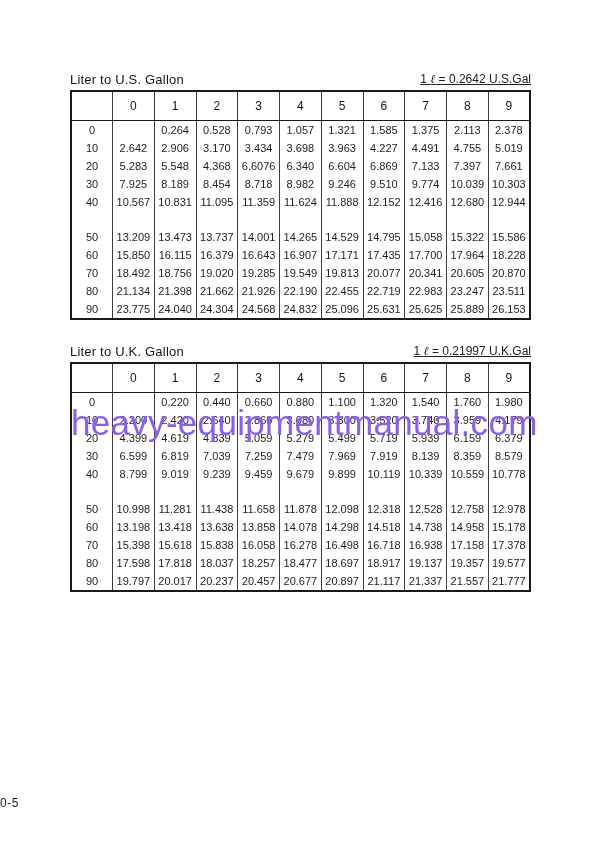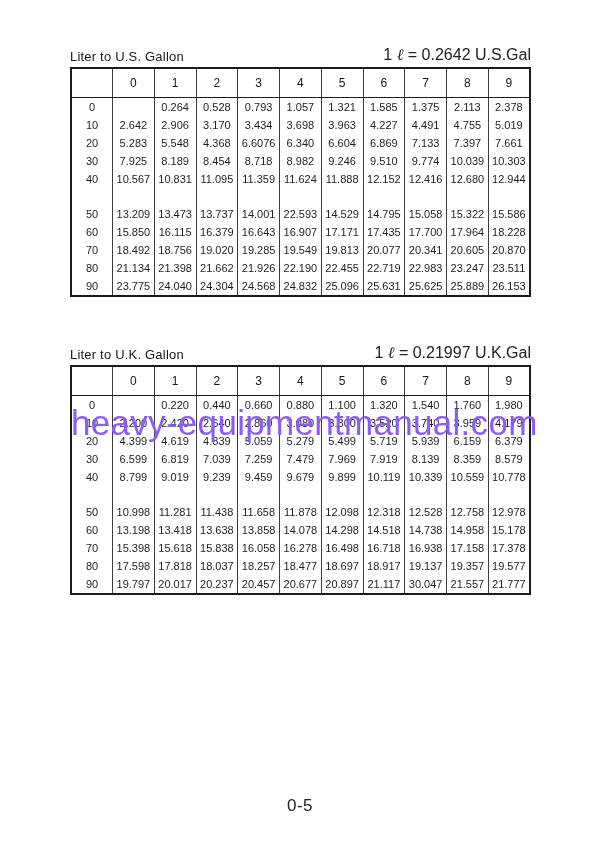--- a/index.html
+++ b/index.html
@@ -2,25 +2,25 @@
 <html><head>
 <meta charset="utf-8">
 <style>
   html,body{margin:0;padding:0;}
   body{
     width:600px;height:849px;background:#ffffff;position:relative;
     font-family:"Liberation Sans","DejaVu Sans",sans-serif;color:#1c1c1c;
     overflow:hidden;
   }
   .table-section{position:absolute;left:70px;width:461px;}
-  #section-us{top:46px;}
+  #section-us{top:72px;}
   #section-uk{top:344px;}
   .title-row{display:flex;justify-content:space-between;align-items:flex-end;margin-bottom:3px;}
   .table-title{font-size:13px;letter-spacing:0.2px;color:#161616;}
-  .unit-note{font-size:16px;color:#222;}
+  .unit-note{font-size:12px;color:#222;text-decoration:underline;}
   .unit-note .liter{font-style:italic;font-family:"Liberation Serif",serif;}
   table.conv{
     border-collapse:collapse;table-layout:fixed;width:461px;
     border:2px solid #1a1a1a;
   }
   table.conv th, table.conv td{
     border-left:1px solid #3d3d3d;
     text-align:center;vertical-align:middle;
     padding:0;overflow:hidden;white-space:nowrap;
   }
@@ -30,22 +30,22 @@
     border-bottom:1.5px solid #1a1a1a;
   }
   table.conv tbody td{height:17.9px;font-size:11px;color:#1e1e1e;}
   table.conv tbody tr.spacer td{height:18px;}
   #watermark{
     position:absolute;left:71px;top:403px;z-index:5;
     font-size:35px;line-height:40px;letter-spacing:0.3px;white-space:nowrap;
     font-weight:400;pointer-events:none;
   }
   #page-number{
-    position:absolute;left:0;right:0;top:796px;text-align:center;
-    font-size:17px;letter-spacing:0.5px;color:#222;
+    position:absolute;left:0;right:0;top:796px;text-align:left;
+    font-size:12px;letter-spacing:0.5px;color:#222;
   }
 </style>
 </head>
 <body>
 
 <div class="table-section" id="section-us">
   <div class="title-row">
     <span class="table-title">Liter to U.S. Gallon</span>
     <span class="unit-note"><span>1</span> <span class="liter">ℓ</span><span> = 0.2642 U.S.Gal</span></span>
   </div>
@@ -143,21 +143,21 @@
           <td></td>
           <td></td>
           <td></td>
         </tr>
         <tr>
           <td>50</td>
           <td>13.209</td>
           <td>13.473</td>
           <td>13.737</td>
           <td>14.001</td>
-          <td>22.593</td>
+          <td>14.265</td>
           <td>14.529</td>
           <td>14.795</td>
           <td>15.058</td>
           <td>15.322</td>
           <td>15.586</td>
         </tr>
         <tr>
           <td>60</td>
           <td>15.850</td>
           <td>16.115</td>
@@ -367,21 +367,21 @@
         </tr>
         <tr>
           <td>90</td>
           <td>19.797</td>
           <td>20.017</td>
           <td>20.237</td>
           <td>20.457</td>
           <td>20.677</td>
           <td>20.897</td>
           <td>21.117</td>
-          <td>30.047</td>
+          <td>21.337</td>
           <td>21.557</td>
           <td>21.777</td>
         </tr>
       </tbody>
     </table>
 </div>
 
 <div id="watermark" style="color: #8b5cf6;">heavy-equipmentmanual.com</div>
 
 <div id="page-number">0-5</div>

